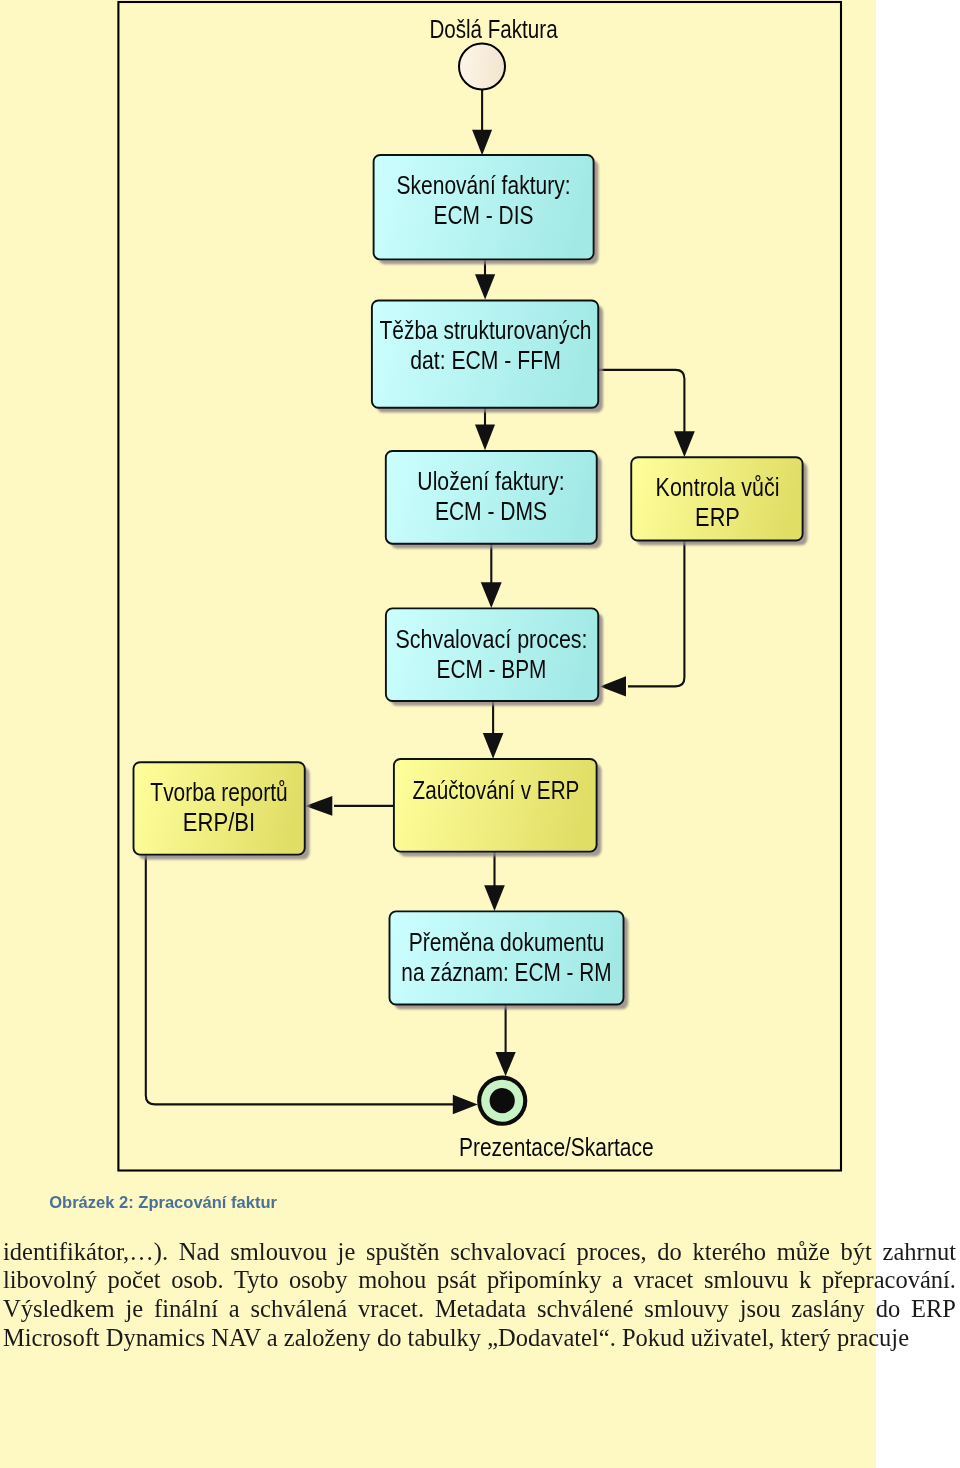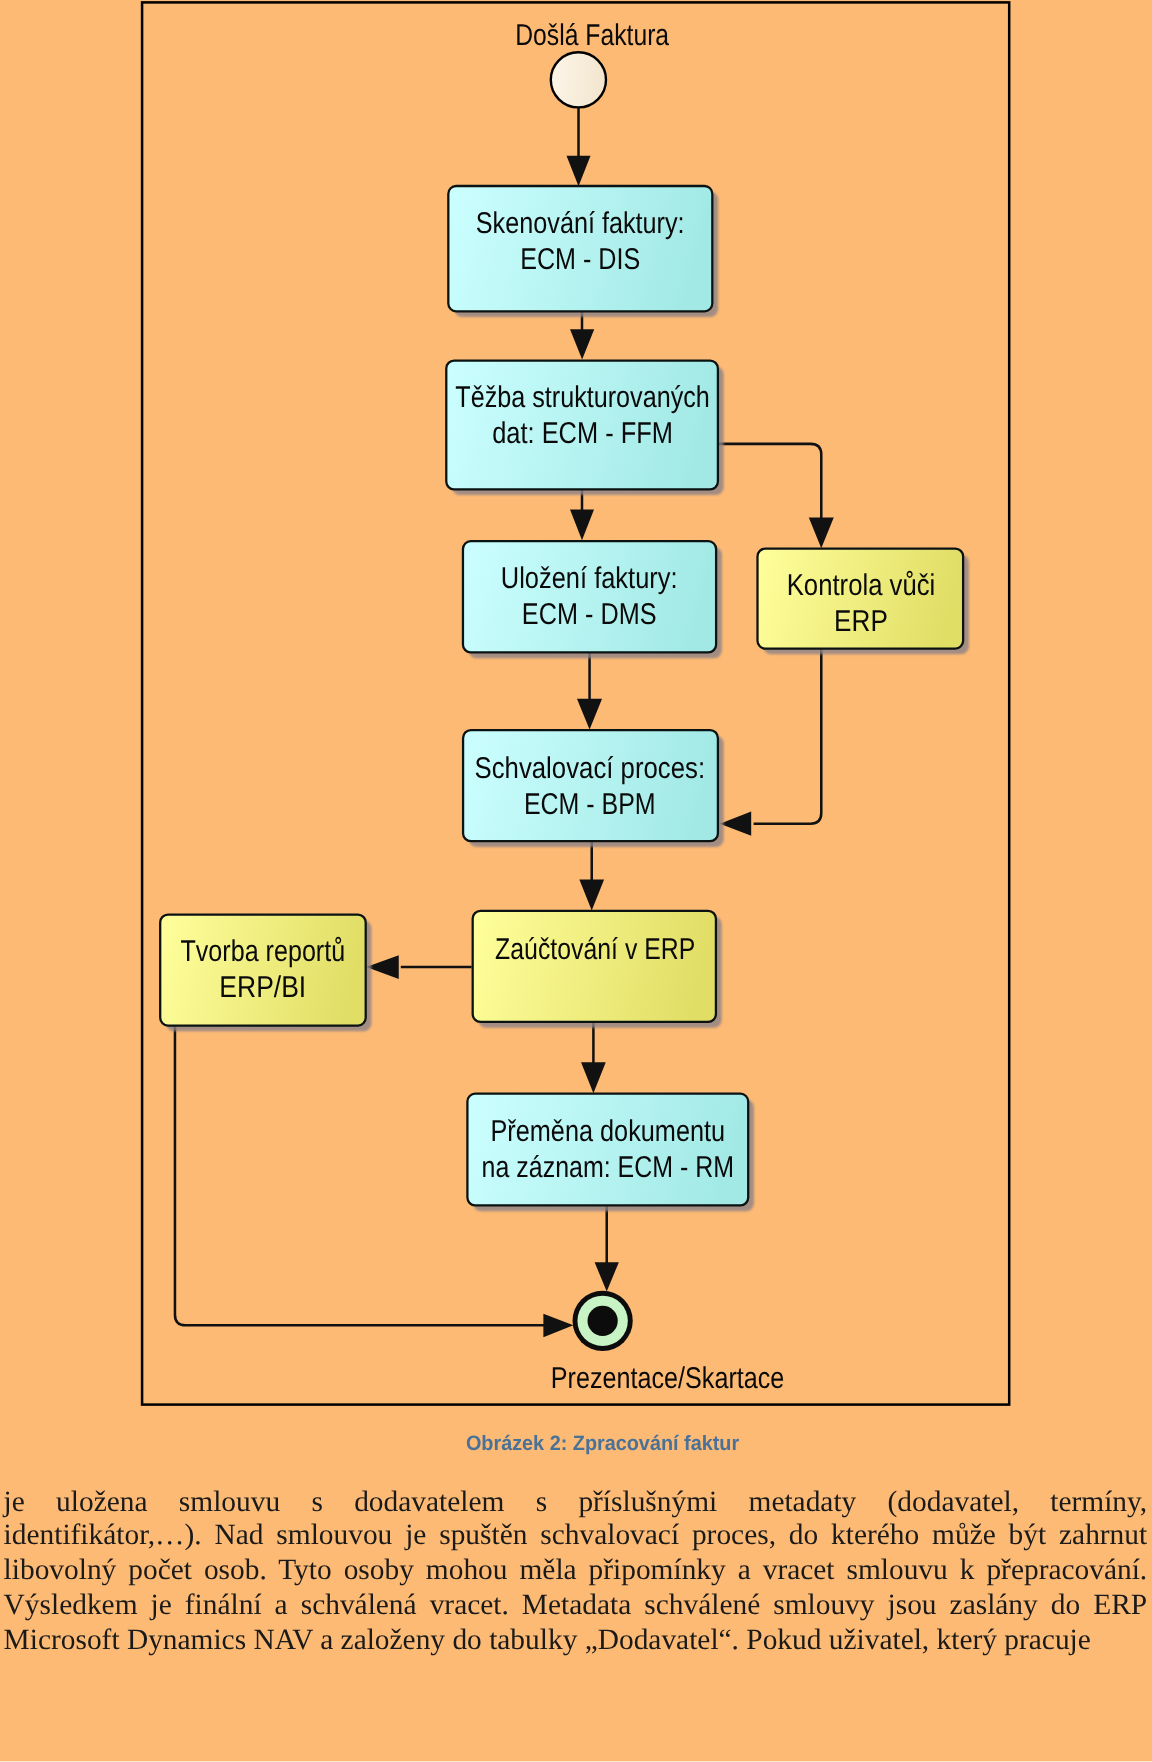--- a/index.html
+++ b/index.html
@@ -1,20 +1,20 @@
 <!DOCTYPE html>
 <html><head>
 <meta charset="utf-8">
 <title>Zpracování faktur</title>
 <style>
   html,body{margin:0;padding:0;background:#ffffff;}
   body{width:960px;height:1468px;overflow:hidden;font-family:"Liberation Serif",serif;}
-  #page{position:relative;width:960px;height:1468px;background:#fdba74;}
+  #page{position:relative;width:876px;height:1468px;background:#fef9c3;}
   #figure{position:absolute;left:0;top:0;width:960px;height:1180px;}
-  #caption{position:absolute;left:44px;top:1193px;width:916px;text-align:center;
+  #caption{position:absolute;left:44px;top:1193px;width:916px;text-align:left;
     font-family:"Liberation Sans",sans-serif;font-weight:bold;font-size:17.3px;color:#4a7198;
     line-height:18px;}
   #caption span{display:inline-block;transform:scaleX(0.956);transform-origin:50% 50%;}
   #body-text{position:absolute;left:3px;top:1237.6px;width:953px;
     font-family:"Liberation Serif",serif;font-size:24.5px;line-height:28.76px;
     color:#1a1a1a;}
   #body-text .bline{text-align:justify;text-align-last:justify;}
   #body-text .bline.last{text-align-last:left;}
   #figure text{font-family:"Liberation Sans",sans-serif;fill:#0a0a0a;}
   #figure .nlab{font-size:25px;}
@@ -137,19 +137,18 @@
     <g>
       <circle cx="502.2" cy="1100.7" r="25.1" fill="#0c0c0c"></circle>
       <circle cx="502.2" cy="1100.7" r="21" fill="#c8f3c4"></circle>
       <circle cx="502.2" cy="1100.7" r="12.6" fill="#0c0c0c"></circle>
     </g>
     <text class="nlab" x="556.3" y="1156.3" text-anchor="middle" textLength="194.6" lengthAdjust="spacingAndGlyphs">Prezentace/Skartace</text>
   </svg>
 
   <div id="caption"><span>Obrázek 2: Zpracování faktur</span></div>
   <div id="body-text">
-    <div class="bline">je uložena smlouvu s dodavatelem s příslušnými metadaty (dodavatel, termíny,</div>
     <div class="bline">identifikátor,…). Nad smlouvou je spuštěn schvalovací proces, do kterého může být zahrnut</div>
-    <div class="bline">libovolný počet osob. Tyto osoby mohou měla připomínky a vracet smlouvu k přepracování.</div>
+    <div class="bline">libovolný počet osob. Tyto osoby mohou psát připomínky a vracet smlouvu k přepracování.</div>
     <div class="bline">Výsledkem je finální a schválená vracet. Metadata schválené smlouvy jsou zaslány do ERP</div>
     <div class="bline last">Microsoft Dynamics NAV a založeny do tabulky „Dodavatel“. Pokud uživatel, který pracuje</div>
   </div>
 </div>
 
 </body></html>

